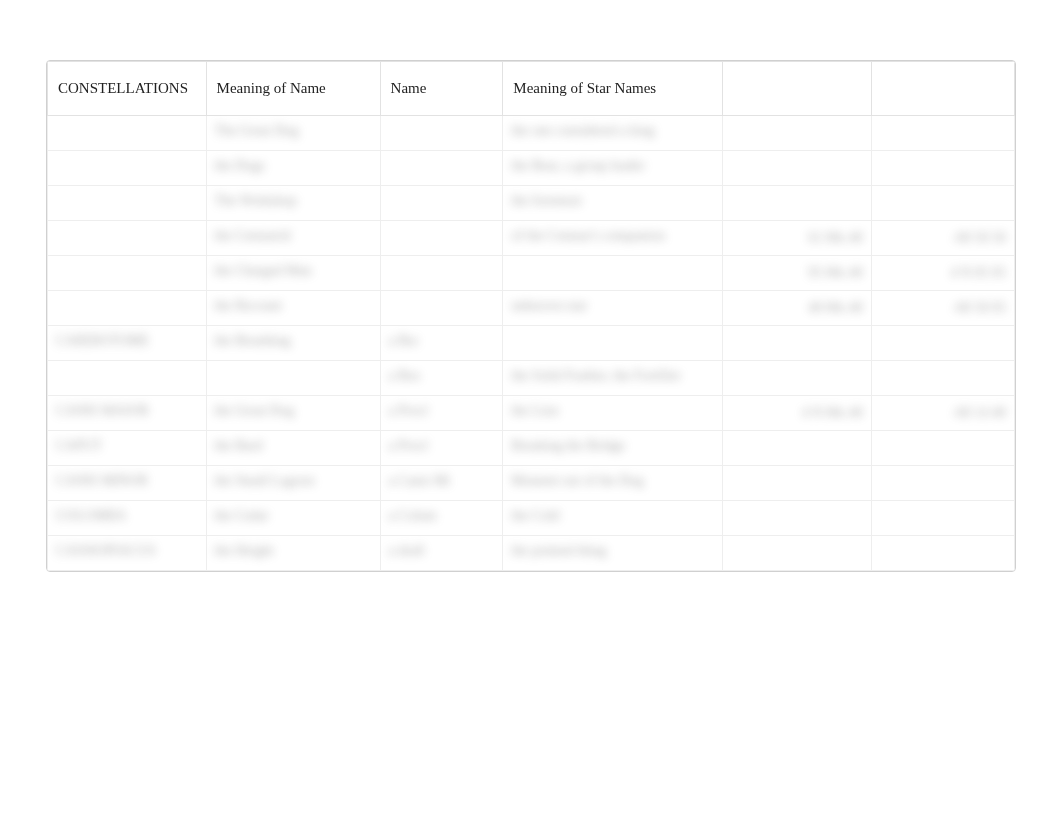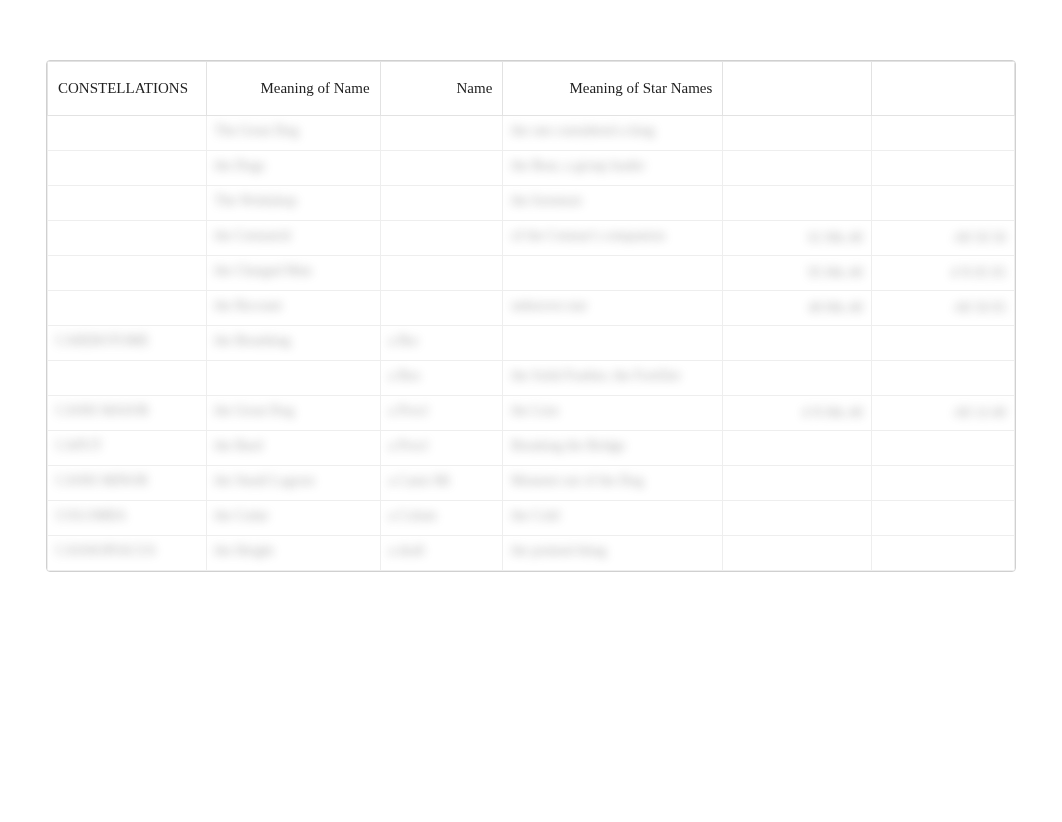--- a/index.html
+++ b/index.html
@@ -35,21 +35,21 @@
     th {
       font-weight: normal;
       font-size: 15px;
       color: #222;
       text-align: left;
       padding: 18px 10px;
       border: 1px solid #e2e2e2;
       background: #fff;
       vertical-align: middle;
     }
-    th.center { text-align: right; }
+    th.center { text-align: left; }
     td {
       font-size: 14px;
       color: #333;
       padding: 7px 8px;
       border: 1px solid #eeeeee;
       height: 32px;
       vertical-align: middle;
       position: relative;
       background: #fff;
     }

